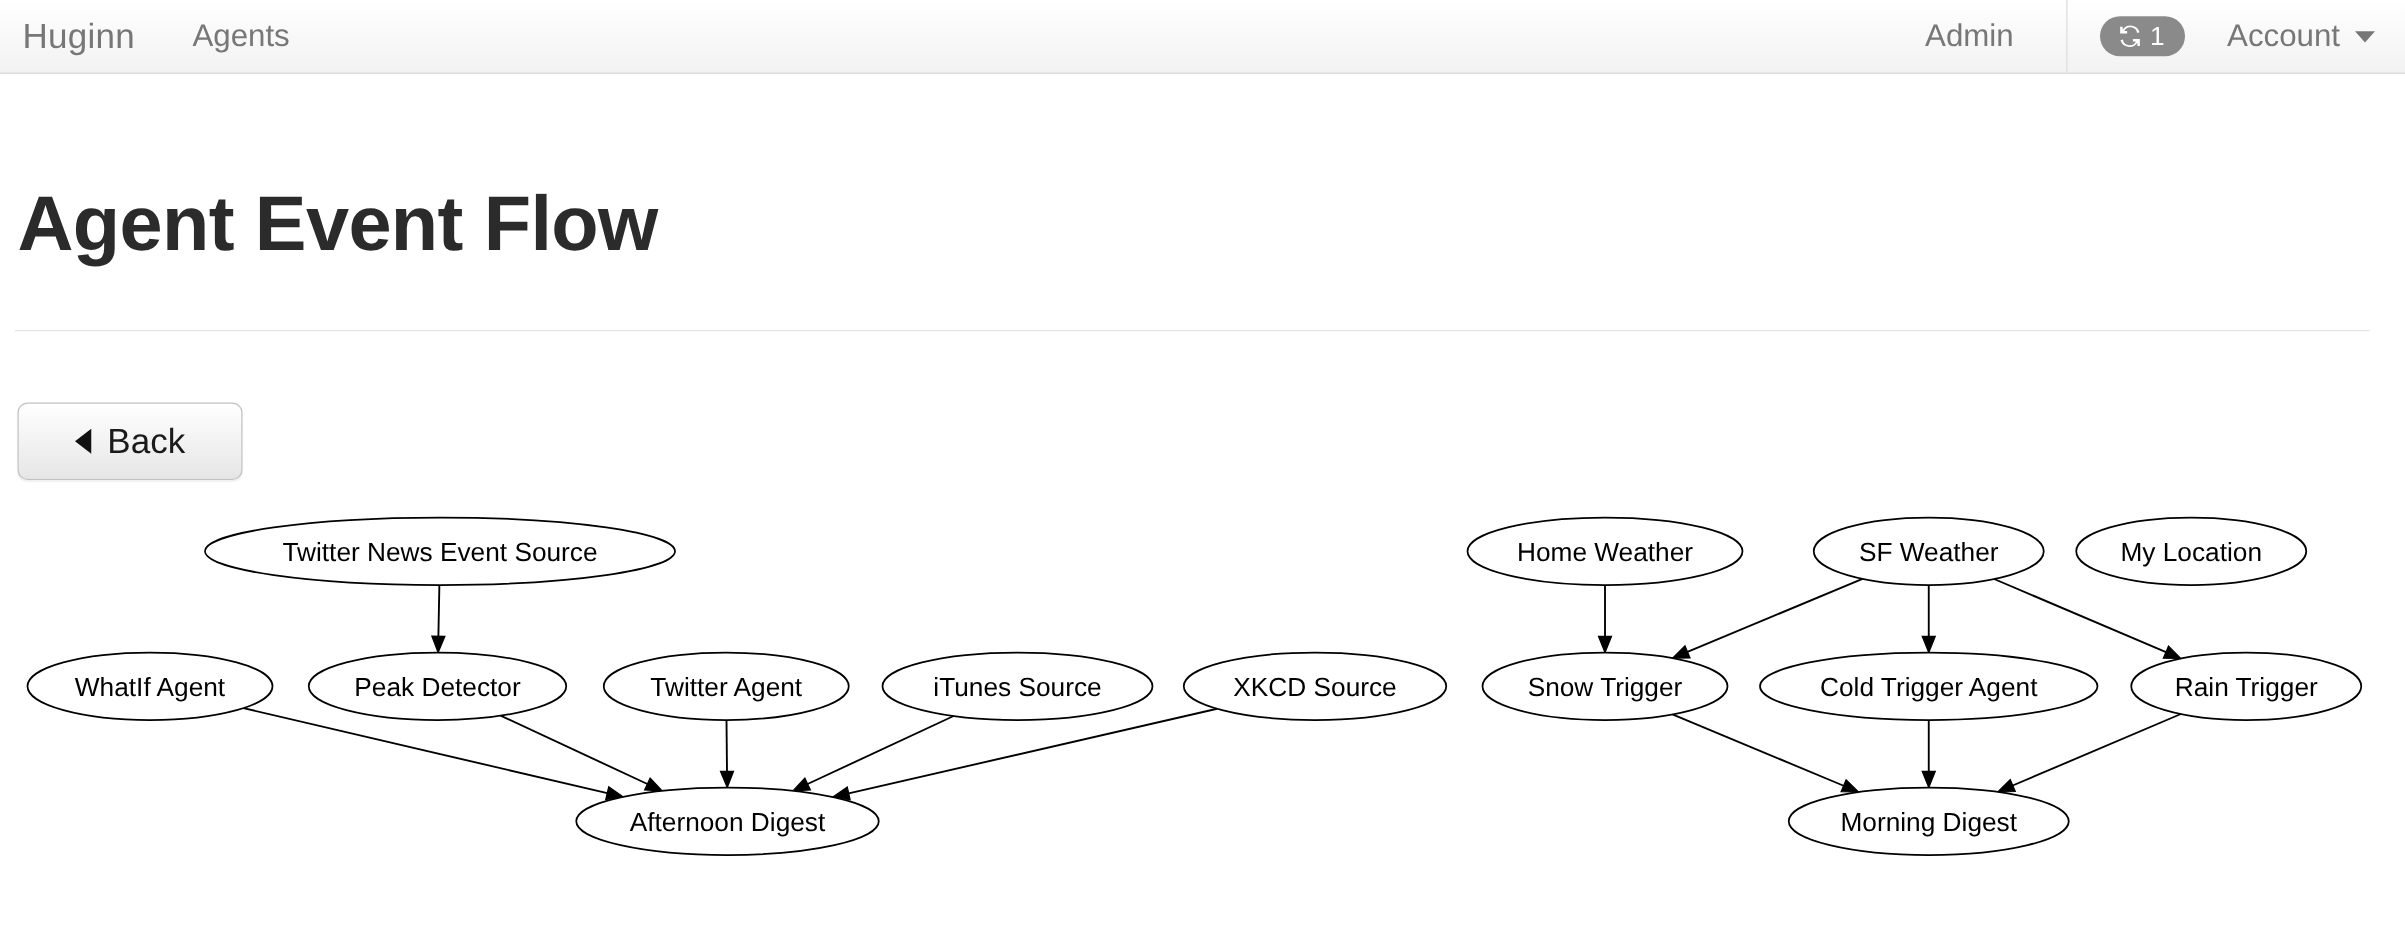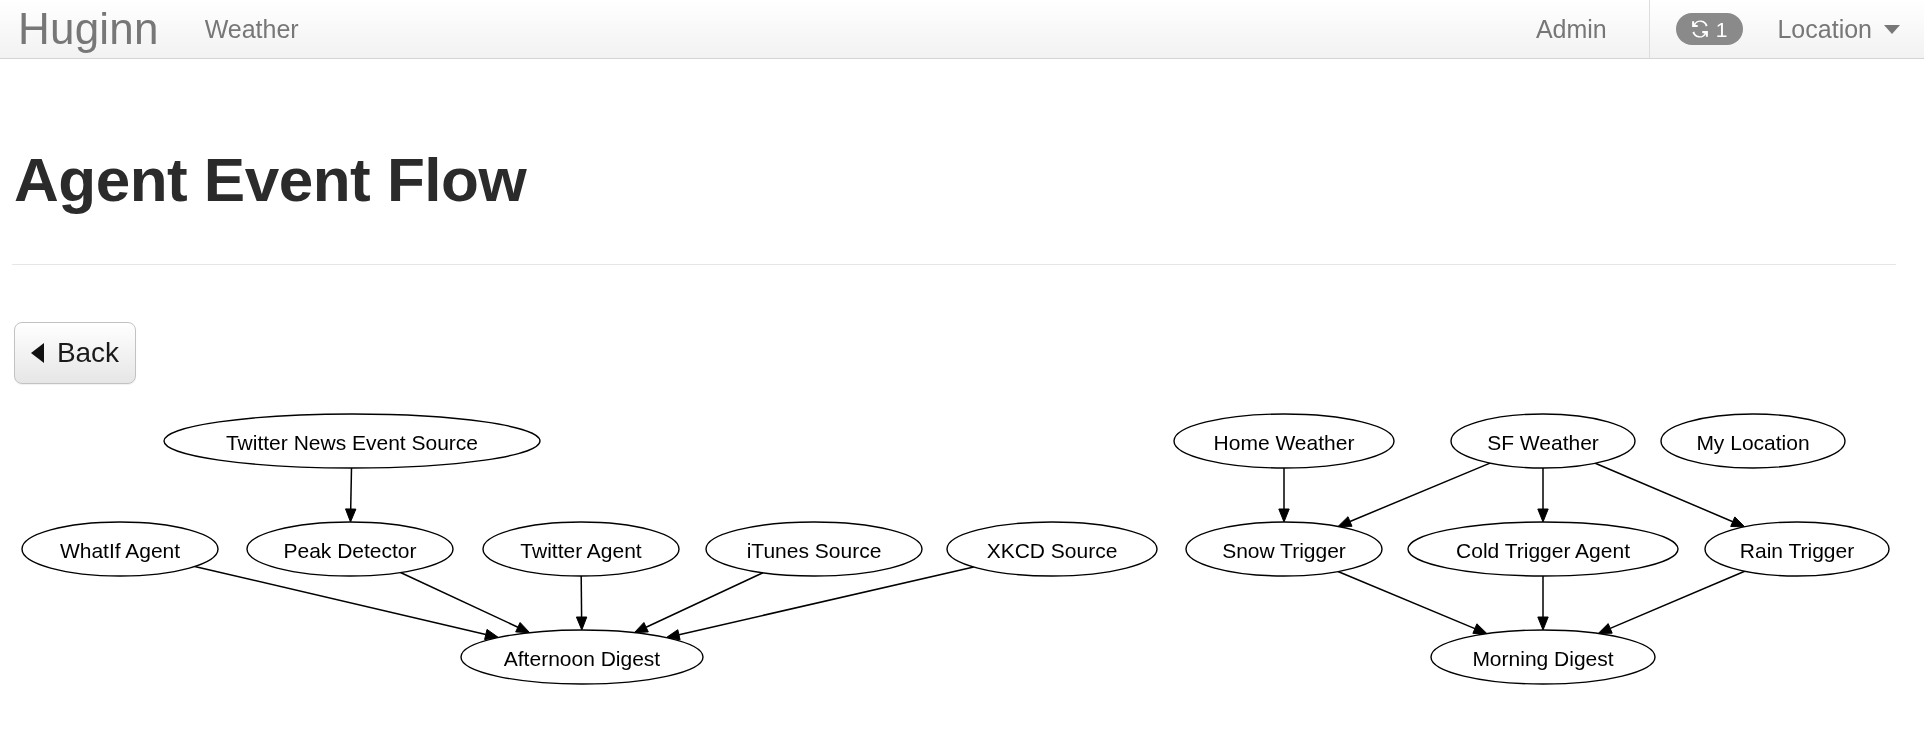--- a/index.html
+++ b/index.html
@@ -20,21 +20,21 @@
     border-bottom: 1px solid #d4d4d4;
     display: flex;
     align-items: stretch;
   }
   .nav-left { display: flex; align-items: stretch; }
   .nav-right { display: flex; align-items: center; margin-left: auto; }
 
   .brand {
     display: flex; align-items: center;
     padding: 0 22px 0 18px;
-    font-size: 44px;
+    font-size: 28px;
     color: #777777;
     font-weight: 400;
     letter-spacing: 0.2px;
     text-decoration: none;
     white-space: nowrap;
   }
   .nav-link {
     display: flex; align-items: center;
     padding: 0 24px;
     font-size: 25px;
@@ -101,21 +101,21 @@
   }
   .hrule {
     position: absolute;
     left: 12px; top: 205px;
     width: 1884px; height: 1px;
     background: #e6e6e6;
   }
   .back-button {
     position: absolute;
     left: 14px; top: 263px;
-    width: 122px; height: 62px;
+    width: 180px; height: 62px;
     background: linear-gradient(to bottom, #ffffff 0%, #e6e6e6 100%);
     border: 1px solid #c2c2c2;
     border-radius: 8px;
     display: flex;
     align-items: center;
     justify-content: center;
     gap: 13px;
     font-size: 28px;
     color: #1a1a1a;
     cursor: pointer;
@@ -154,37 +154,37 @@
     stroke-width: 1.5;
   }
   polygon.arrow { fill: #000000; stroke: #000000; stroke-width: 1; }
 </style>
 </head>
 <body>
 
 <div class="navbar">
   <div class="nav-left">
     <a class="brand" href="#">Huginn</a>
-    <a class="nav-link" href="#">Weather</a>
+    <a class="nav-link" href="#">Agents</a>
   </div>
   <div class="nav-right">
     <a class="nav-link admin" href="#">Admin</a>
     <div class="nav-divider"></div>
     <div class="badge-wrap">
       <span class="sync-badge">
         <span>
           <svg width="22" height="22" viewBox="0 0 24 24" aria-hidden="true">
             <path d="M20.3 8.5A8.2 8.2 0 0 0 5.6 6.4V3.6H3.4v6.1h6.1V7.5H6.9A6 6 0 0 1 18.2 9.2zM3.7 15.5a8.2 8.2 0 0 0 14.7 2.1v2.8h2.2v-6.1h-6.1v2.2h2.6A6 6 0 0 1 5.8 14.8z" fill="#ffffff"></path>
           </svg>
         </span>
         <span>1</span>
       </span>
     </div>
     <a class="account" href="#">
-      <span>Location</span>
+      <span>Account</span>
       <span class="caret"></span>
     </a>
   </div>
 </div>
 
 <div class="page">
 
   <h1 class="page-title">Agent Event Flow</h1>
 
   <div class="hrule"></div>

